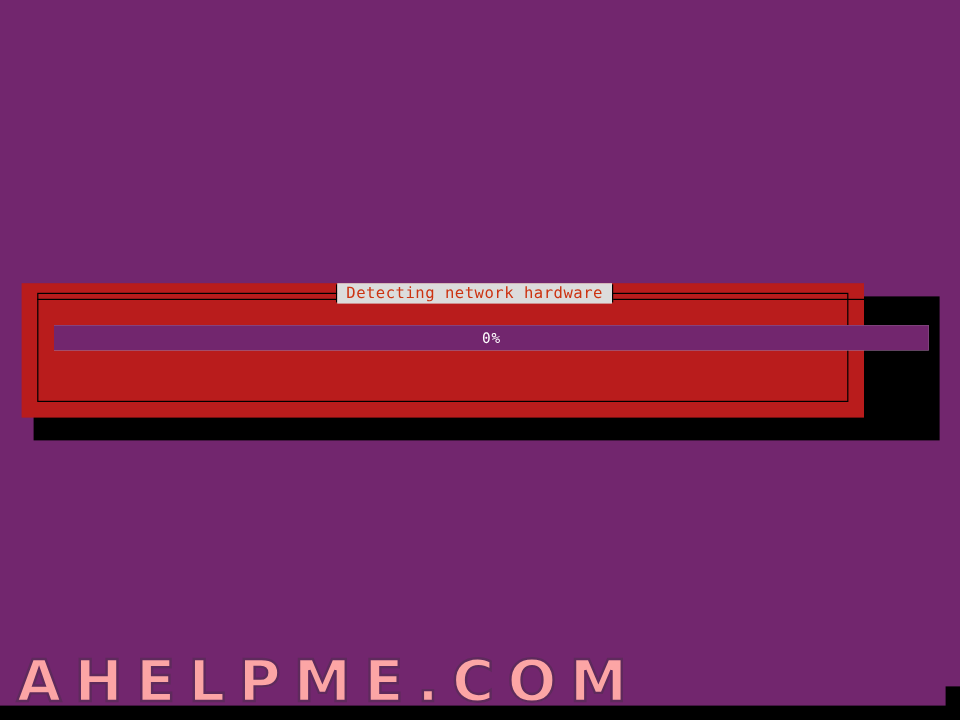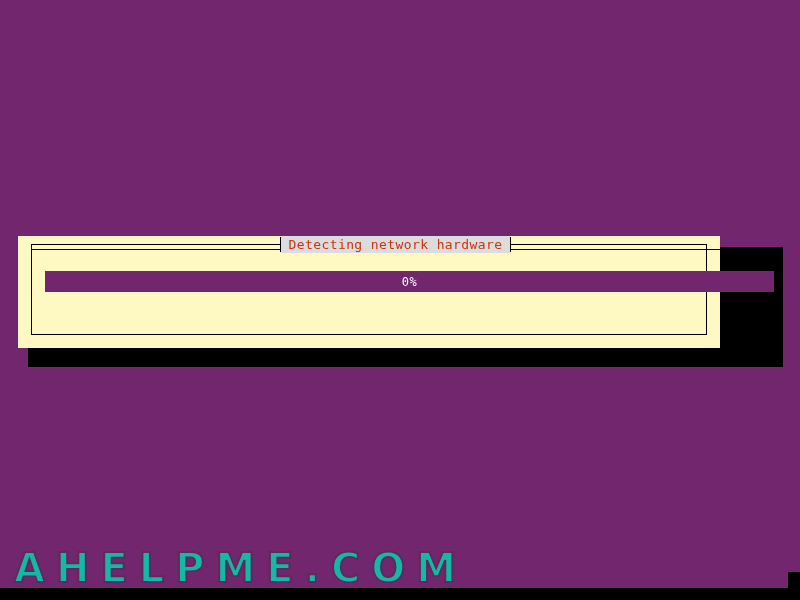--- a/index.html
+++ b/index.html
@@ -24,25 +24,25 @@
   }
 
   
   #watermark {
     position: absolute;
     left: 14px;
     top: 543px;
     width: 420px;
     height: 50px;
     font-family: "DejaVu Sans", "Liberation Sans", sans-serif;
-    font-size: 40px;
+    font-size: 48px;
     font-weight: bold;
     letter-spacing: 11px;
     line-height: 50px;
-    color: #14b8a6;
+    color: #fca5a5;
     -webkit-text-stroke: 2px #5e2a5c;
     text-shadow: 0 1px 0 #7e3a7b;
     user-select: none;
     white-space: nowrap;
   }
 
   
   #bottom-bar {
     position: absolute;
     left: 0;
@@ -68,21 +68,21 @@
     width: 755px;
     height: 120px;
     background: #000000;
   }
   #dialog {
     position: absolute;
     left: 18px;
     top: 236px;
     width: 702px;
     height: 112px;
-    background: #fef9c3;
+    background: #b91c1c;
     box-sizing: border-box;
   }
   #dialog-inner {
     position: absolute;
     left: 13px;
     top: 8px;
     right: 13px;
     bottom: 13px;
     border: 1px solid #000000;
     box-sizing: border-box;

